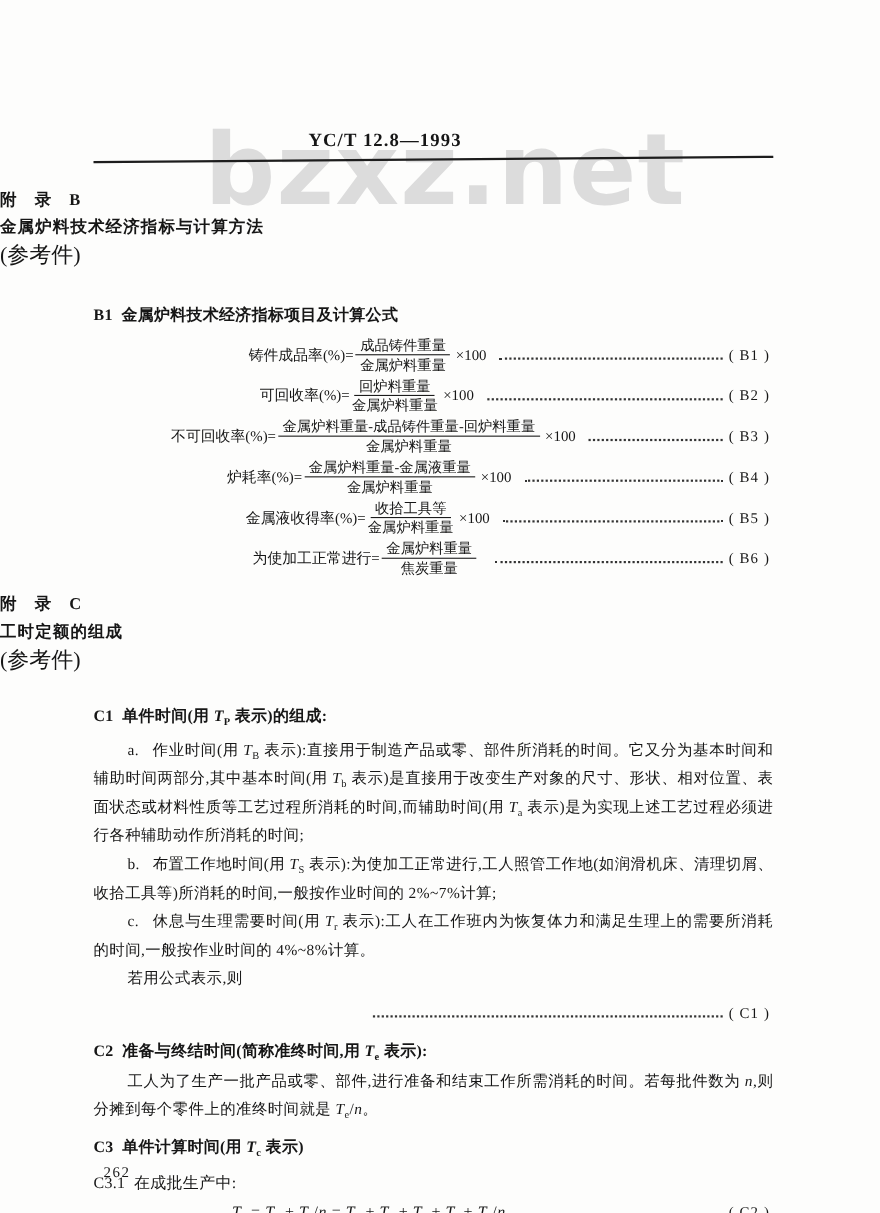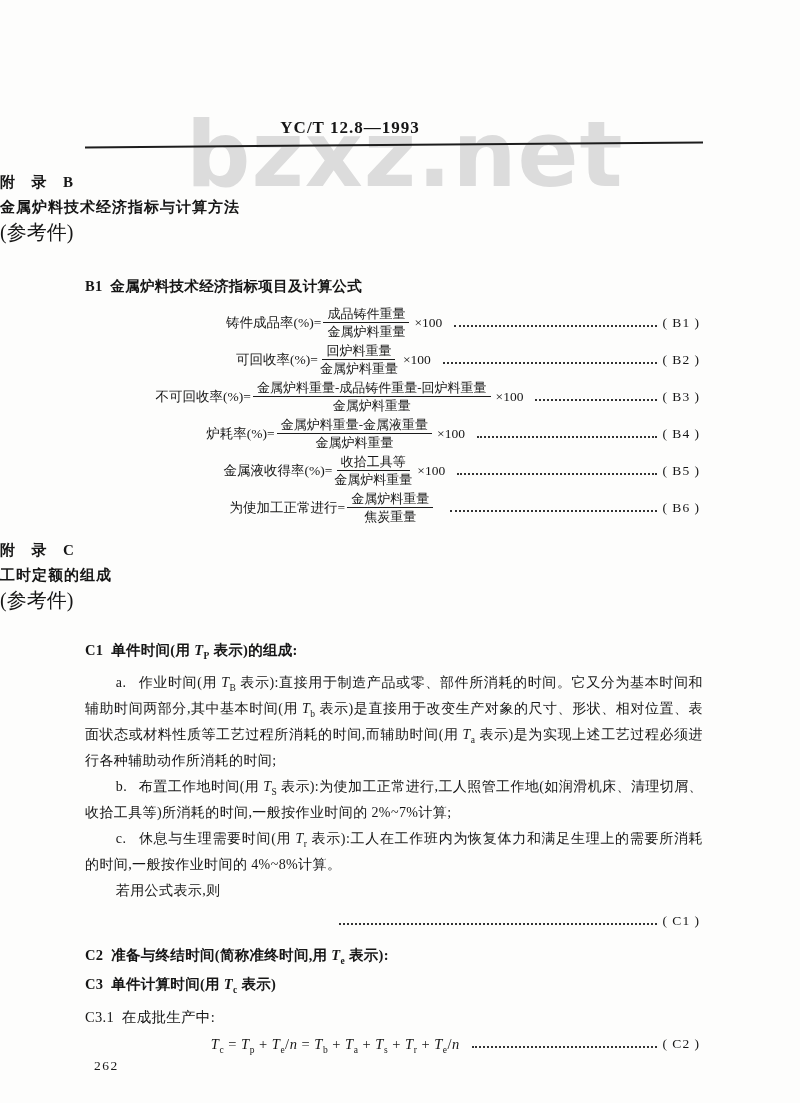--- a/index.html
+++ b/index.html
@@ -190,20 +190,21 @@
     <div class="intro-line">若用公式表示,则</div>
 
     <div class="ieq">
       <span class="sp"></span>
       <span class="leader"></span>
       <span class="flabel">( C1 )</span>
     </div>
 
     <div class="sec-heading" style="margin-top:10px;">C2  准备与终结时间(简称准终时间,用 <span class="mv">T</span><sub>e</sub> 表示):</div>
 
+    <p class="para" style="margin-top:6px;">工人为了生产一批产品或零、部件,进行准备和结束工作所需消耗的时间。若每批件数为 <span class="mv">n</span>,则分摊到每个零件上的准终时间就是 <span class="mv">T</span><sub>e</sub>/<span class="mv">n</span>。</p>
 
     <div class="sec-heading" style="margin-top:10px;">C3  单件计算时间(用 <span class="mv">T</span><sub>c</sub> 表示)</div>
 
     <div class="sec-heading tight" style="font-weight:normal;margin-top:14px;">C3.1  在成批生产中:</div>
 
     <div class="ieq">
       <span class="sp"></span>
       <span class="ibody"><span class="mv">T</span><sub>c</sub> = <span class="mv">T</span><sub>p</sub> + <span class="mv">T</span><sub>e</sub>/<span class="mv">n</span> = <span class="mv">T</span><sub>b</sub> + <span class="mv">T</span><sub>a</sub> + <span class="mv">T</span><sub>s</sub> + <span class="mv">T</span><sub>r</sub> + <span class="mv">T</span><sub>e</sub>/<span class="mv">n</span></span>
       <span class="leader"></span>
       <span class="flabel">( C2 )</span>

